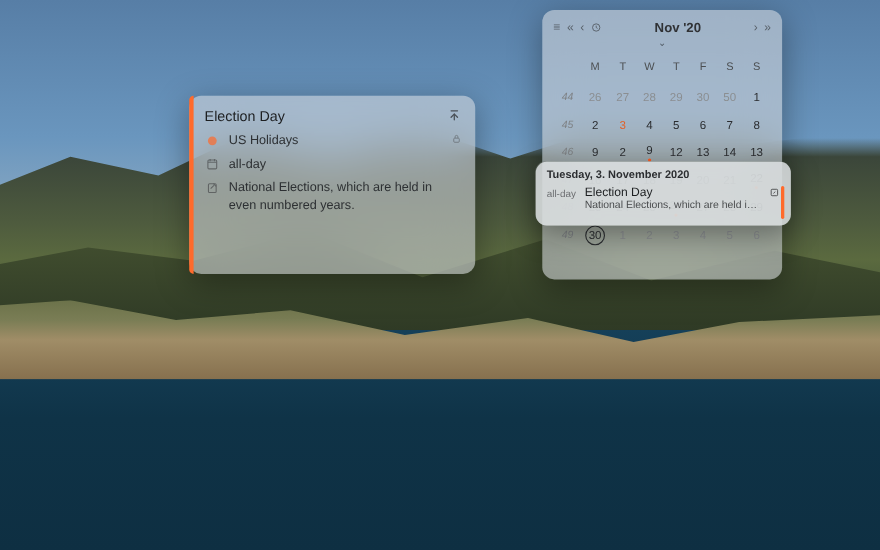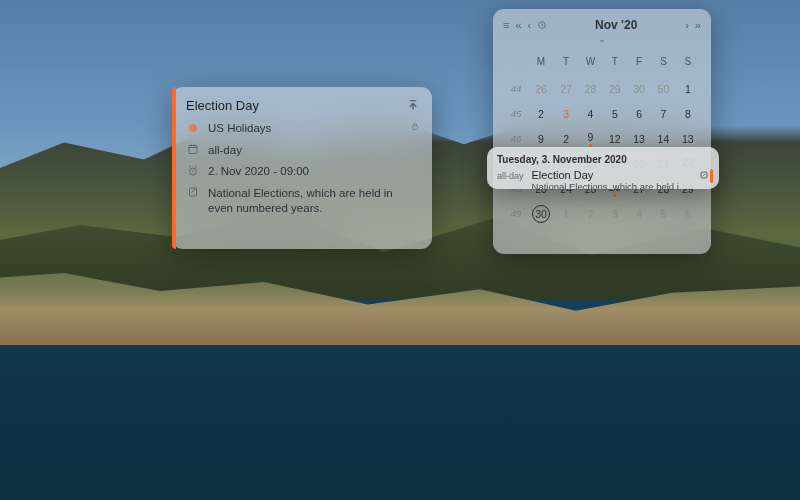--- a/index.html
+++ b/index.html
@@ -45,21 +45,21 @@
 .cal-grid { margin-top:6px; width:100%; font-size:10.5px; color:#2b2d30; }
 .cal-grid th, .cal-grid td { text-align:center; width:26px; height:23px; font-weight:400; }
 .cal-grid th { color:#4c4f52; font-weight:500; font-size:10px; padding-bottom:4px; }
 .wk { color:#7e8184; font-size:9.5px;font-style:italic; }
 .dim { color:#8b8e91; }
 .bold { font-weight:600; }
 .today { color:#e0622b; font-weight:600; }
 .ring { display:inline-flex; width:18px; height:18px; border-radius:50%; border:1.2px solid #2b2d30; align-items:center; justify-content:center; }
 .ev-dot::after { content:""; display:block; width:3px; height:3px; border-radius:50%; background:#ff5a1f; margin:1px auto 0; }
 .chev-down { text-align:center; margin-top:2px; opacity:.5; font-size:9px; }
-.popover { position:absolute; left:487px; top:147px; width:232px; height:42px;
+.popover { position:absolute; left:487px; top:147px; width:232px; height:58px;
   background:rgba(225,228,231,0.82); border-radius:10px; box-shadow:0 8px 26px rgba(0,0,0,0.35);
   backdrop-filter: blur(25px); display:flex; flex-direction:column; padding:7px 10px 7px 10px; }
 .pop-accent { position:absolute; right:6px; top:22px; bottom:6px; width:3.5px; background:#ff6a2b; border-radius:2px; }
 .pop-date { font-size:10px; font-weight:600; color:#2c2e31; margin-bottom:4px; }
 .pop-row { display:flex; gap:8px; align-items:flex-start; }
 .pop-label { font-size:9px; color:#6b6d70; padding-top:2px; }
 .pop-main { flex:1; }
 .pop-title-row { display:flex; align-items:center; justify-content:space-between; }
 .pop-title { font-size:11px; font-weight:500; color:#1d1f21; }
 .pop-desc { font-size:9.5px; color:#4a4c4e; white-space:nowrap; overflow:hidden; text-overflow:ellipsis; max-width:160px; }
@@ -103,29 +103,20 @@
             <path d="M4 9h16M8 3v4M16 3v4"></path>
           </svg>
       </div>
       <div class="txt">
         <div>all-day</div>
       </div>
     </div>
     <div class="ev-row">
       <div class="ev-ico">
         <svg width="12" height="12" viewBox="0 0 24 24" fill="none" stroke="#4a4c4e" stroke-width="2">
-            <circle cx="12" cy="13" r="7"></circle>
-            <path d="M12 10v3l2 2M5 4l3-2M19 4l-3-2"></path>
-          </svg>
-      </div>
-      <div class="txt">2. Nov 2020 - 09:00</div>
-    </div>
-    <div class="ev-row">
-      <div class="ev-ico">
-        <svg width="12" height="12" viewBox="0 0 24 24" fill="none" stroke="#4a4c4e" stroke-width="2">
             <rect x="5" y="4" width="14" height="16" rx="2"></rect>
             <path d="M14 4l5 5M9 13l6-6"></path>
           </svg>
       </div>
       <div class="txt">National Elections, which are held in even numbered years.</div>
     </div>
   </div>
 </div>
 
 <div class="panel cal-panel">

